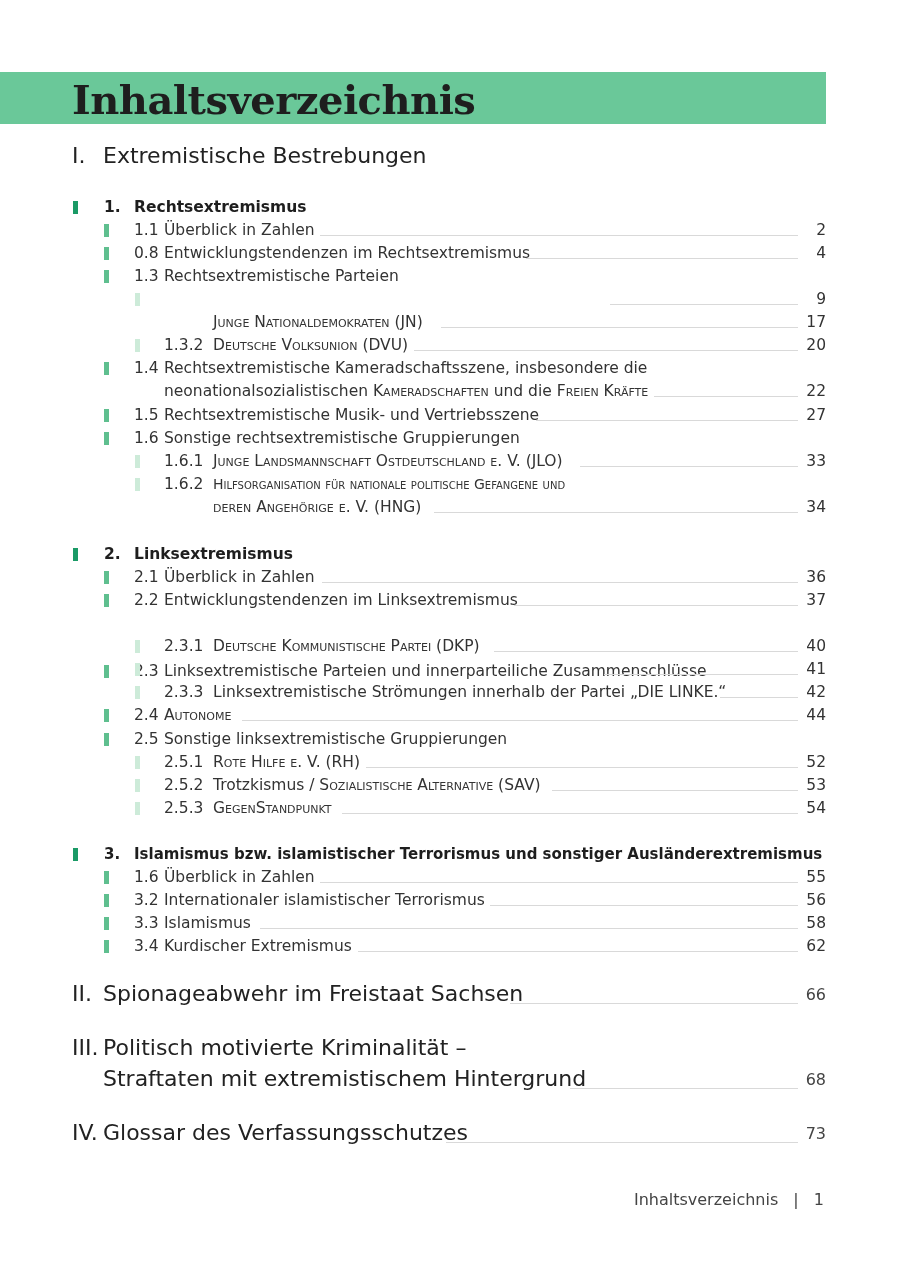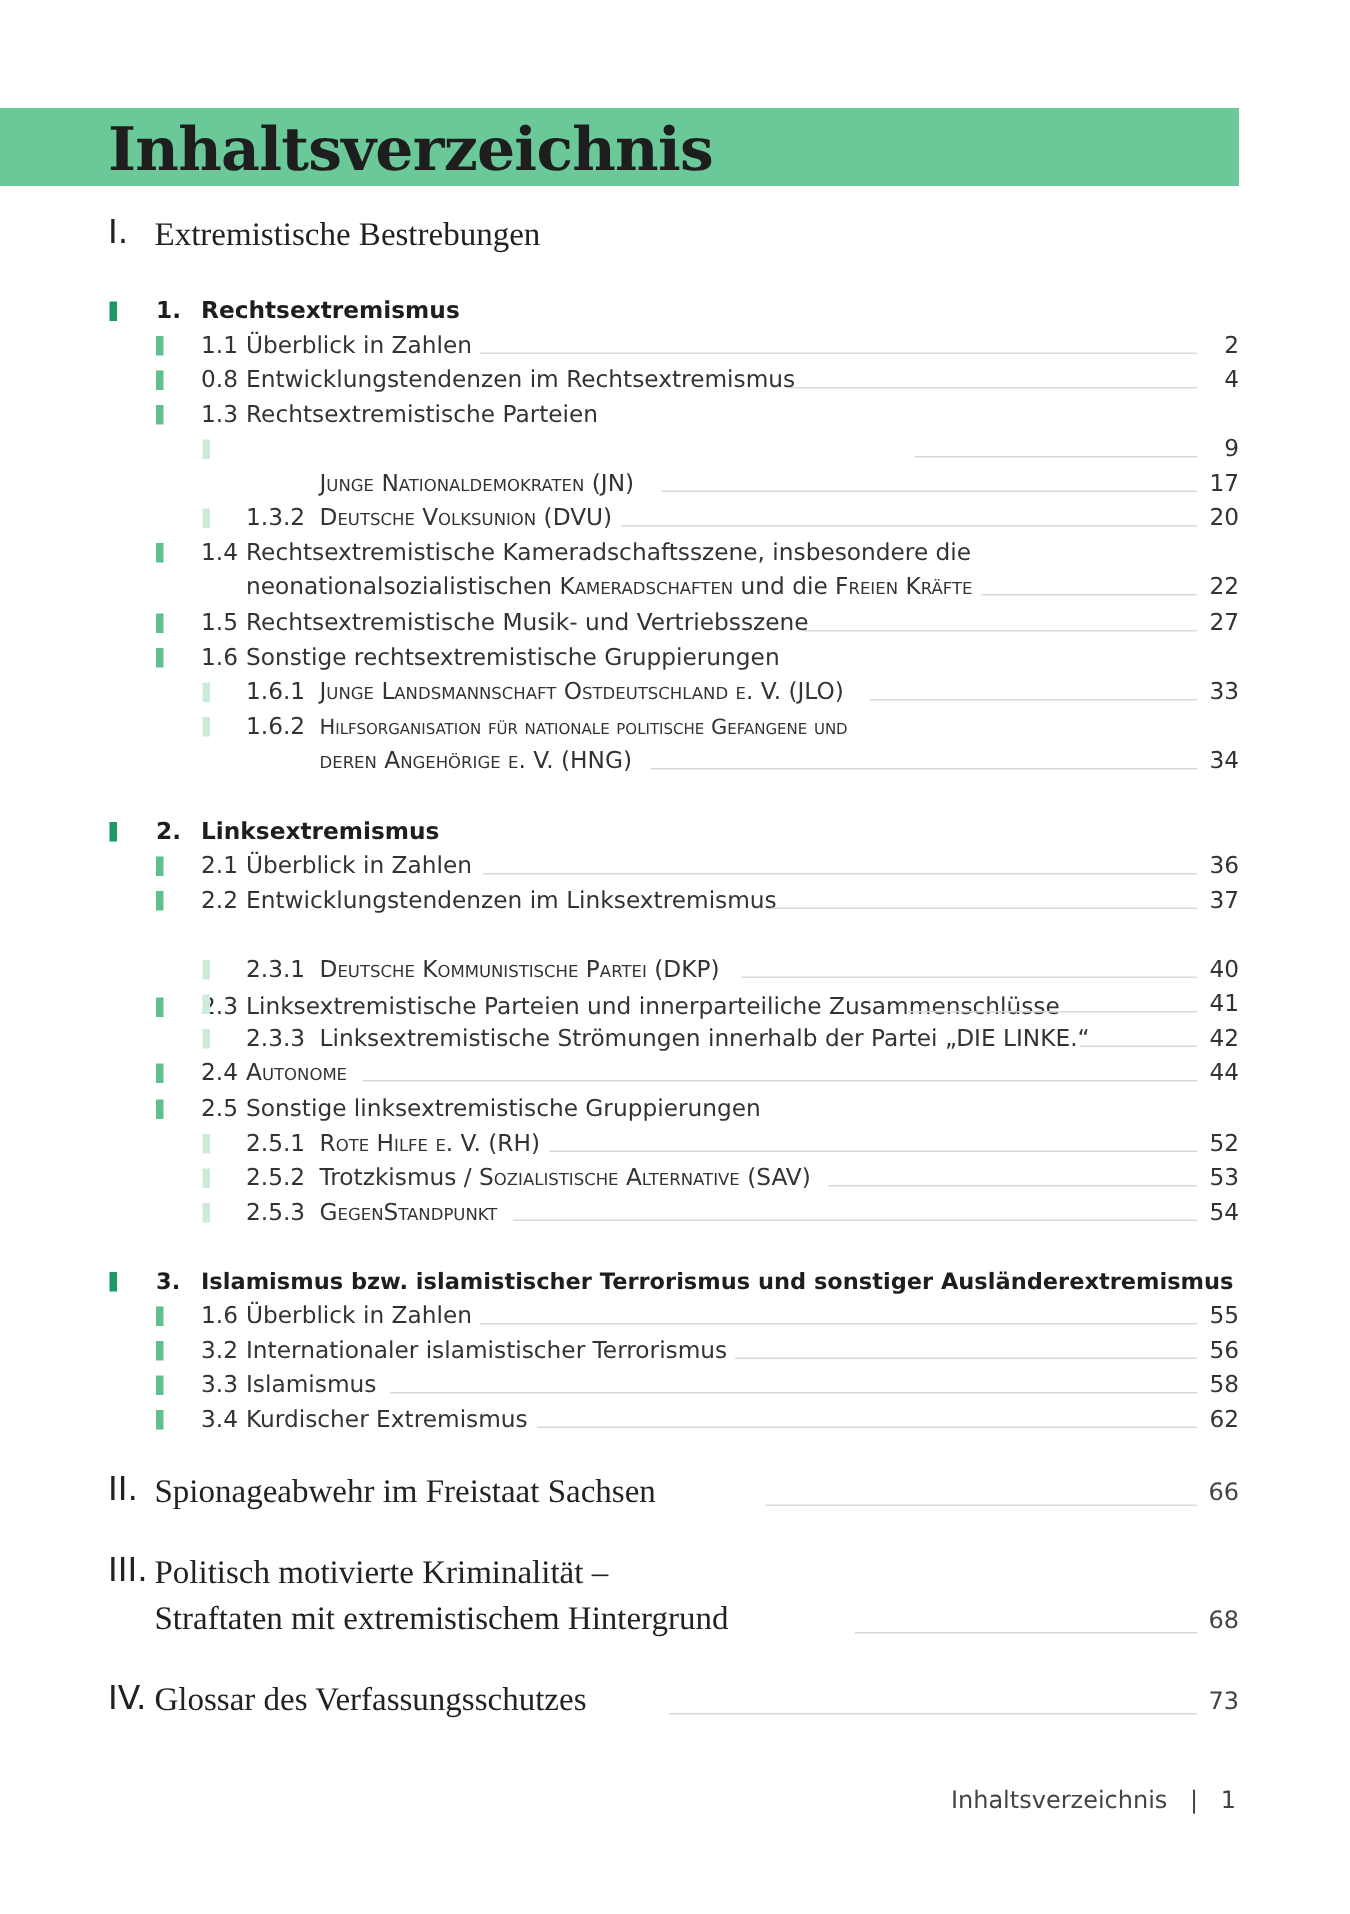--- a/index.html
+++ b/index.html
@@ -4,21 +4,21 @@
 <style>
   html, body { margin: 0; padding: 0; background: #ffffff; }
   body { width: 900px; height: 1276px; position: relative; overflow: hidden;
          font-family: "DejaVu Sans", "Liberation Sans", sans-serif; color: #2b2b2b; }
   .header-bar { position: absolute; left: 0; top: 72px; width: 826px; height: 52px; background: #6ac899; }
   .page-title { position: absolute; left: 72px; top: 72px; height: 52px; line-height: 56px;
                 font-family: "DejaVu Serif", "Liberation Serif", serif; font-size: 40px; font-weight: bold;
                 color: #1e1e1e; letter-spacing: -0.5px; }
   .part { position: absolute; left: 72px; font-size: 22px; color: #222; }
   .part .num { position: absolute; left: 0; }
-  .part .txt { position: absolute; left: 31px; white-space: nowrap; font-family: Liberation Serif, serif; }
+  .part .txt { position: absolute; left: 31px; white-space: nowrap; }
   .row { position: absolute; left: 0; width: 900px; height: 23px; font-size: 15.5px; }
   .marker { position: absolute; width: 5px; height: 13px; top: 5px; }
   .m1 { background: #1a9a66; left: 73px; }
   .m2 { background: #5fbf8f; left: 104px; }
   .m3 { background: #cdebd9; left: 135px; }
   .lbl { position: absolute; top: 0; white-space: nowrap; line-height: 23px; color: #333; }
   .lvl1 .lbl { left: 104px; font-weight: bold; color: #1e1e1e; }
   .lvl1 .numtxt { display: inline-block; width: 30px; }
   .lvl2 .lbl { left: 134px; }
   .lvl3 .lbl { left: 164px; }

